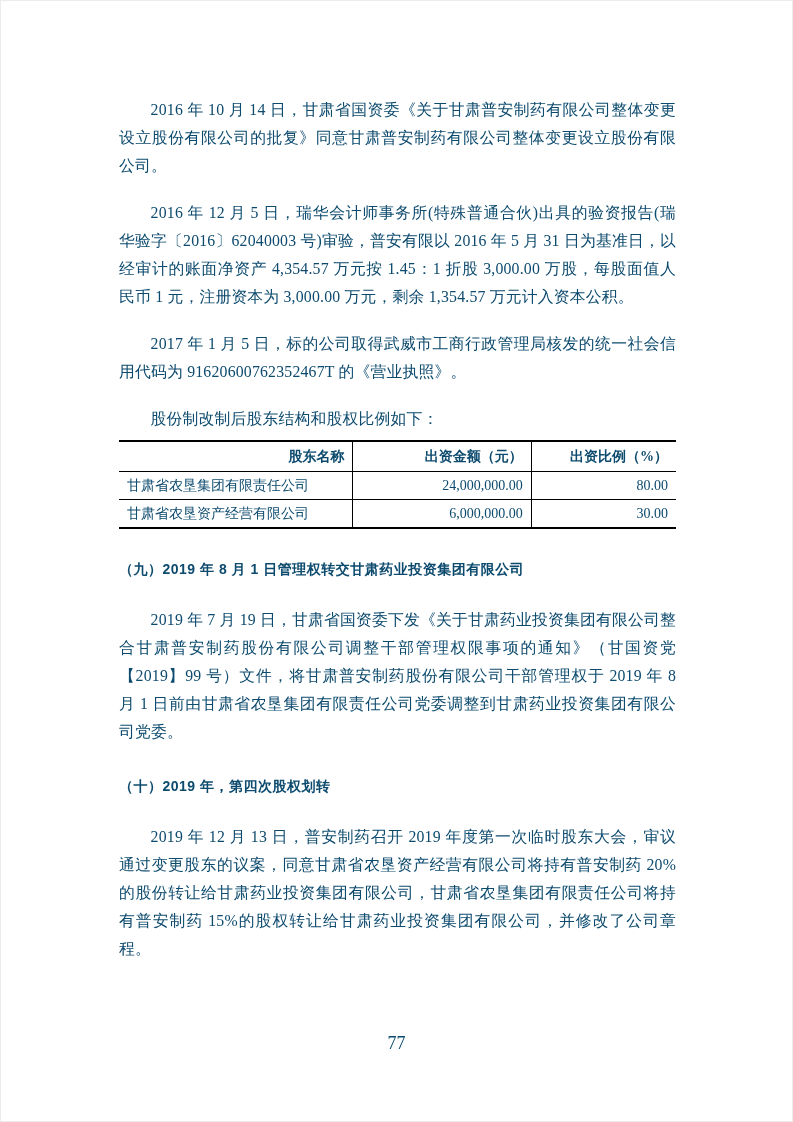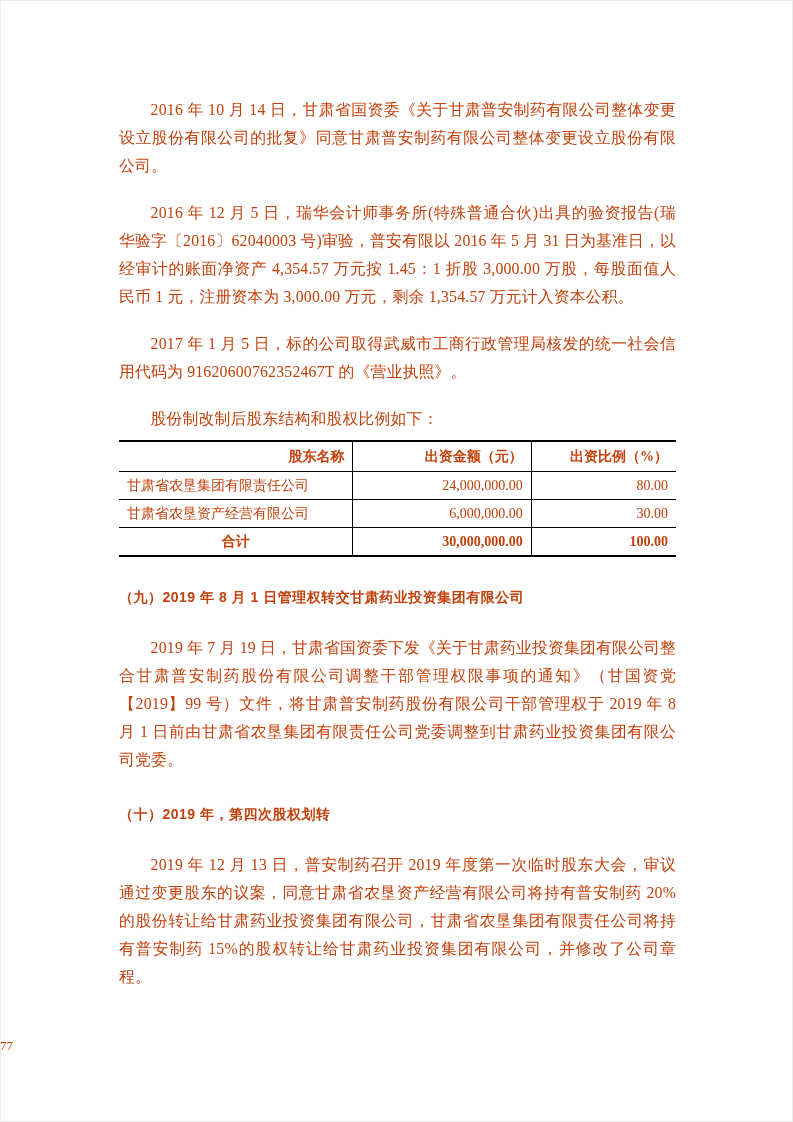--- a/index.html
+++ b/index.html
@@ -4,21 +4,21 @@
 <style>
   * { box-sizing: border-box; }
   html, body { margin: 0; padding: 0; background: #ffffff; }
 
   .page {
     position: relative;
     width: 793px;
     height: 1122px;
     margin: 0 auto;
     background: #ffffff;
-    color: #c2410c;
+    color: #0c4a6e;
     font-family: "Liberation Serif", "DejaVu Serif", serif;
     overflow: hidden;
     box-shadow: inset 0 0 0 1px #ececec;
   }
 
   .content {
     position: absolute;
     left: 119px;
     top: 96px;
     width: 557px;
@@ -77,21 +77,22 @@
     letter-spacing: 0.5px;
     margin: 27px 0 24px 0;
     line-height: 26px;
   }
 
   .page-number {
     position: absolute;
     left: 0;
     right: 0;
     bottom: 68px;
-    font-size: 13px;
+    text-align: center;
+    font-size: 18px;
     font-family: "Liberation Serif", "DejaVu Serif", serif;
   }
 </style>
 </head>
 <body>
 
 <div class="page">
   <div class="content">
 
     <p class="body-para">2016 年 10 月 14 日，甘肃省国资委《关于甘肃普安制药有限公司整体变更设立股份有限公司的批复》同意甘肃普安制药有限公司整体变更设立股份有限公司。</p>
@@ -115,25 +116,20 @@
         <tr>
           <td class="cell-name">甘肃省农垦集团有限责任公司</td>
           <td class="cell-num">24,000,000.00</td>
           <td class="cell-num">80.00</td>
         </tr>
         <tr>
           <td class="cell-name">甘肃省农垦资产经营有限公司</td>
           <td class="cell-num">6,000,000.00</td>
           <td class="cell-num">30.00</td>
         </tr>
-        <tr class="total-row">
-          <td class="cell-total-label">合计</td>
-          <td class="cell-num">30,000,000.00</td>
-          <td class="cell-num">100.00</td>
-        </tr>
       </tbody>
     </table>
 
     <h2 class="section-heading">（九）2019 年 8 月 1 日管理权转交甘肃药业投资集团有限公司</h2>
 
     <p class="body-para">2019 年 7 月 19 日，甘肃省国资委下发《关于甘肃药业投资集团有限公司整合甘肃普安制药股份有限公司调整干部管理权限事项的通知》（甘国资党【2019】99 号）文件，将甘肃普安制药股份有限公司干部管理权于 2019 年 8 月 1 日前由甘肃省农垦集团有限责任公司党委调整到甘肃药业投资集团有限公司党委。</p>
 
     <h2 class="section-heading">（十）2019 年，第四次股权划转</h2>
 
     <p class="body-para">2019 年 12 月 13 日，普安制药召开 2019 年度第一次临时股东大会，审议通过变更股东的议案，同意甘肃省农垦资产经营有限公司将持有普安制药 20%的股份转让给甘肃药业投资集团有限公司，甘肃省农垦集团有限责任公司将持有普安制药 15%的股权转让给甘肃药业投资集团有限公司，并修改了公司章程。</p>

